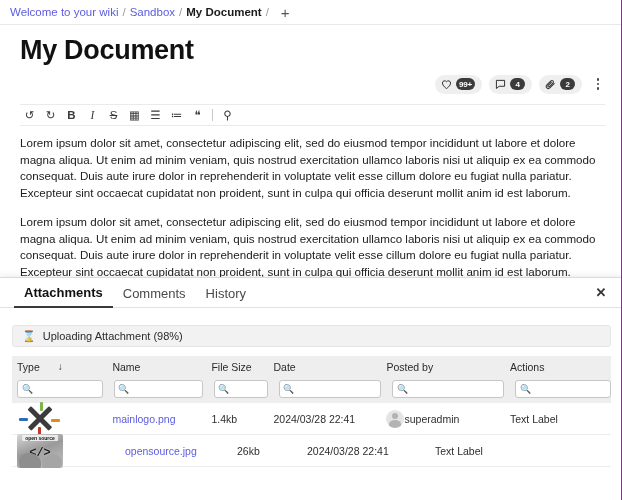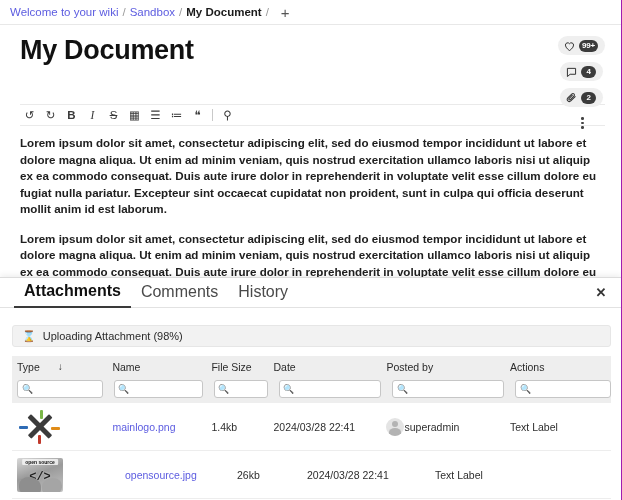--- a/index.html
+++ b/index.html
@@ -59,21 +59,21 @@
   }
   .meta-text { font-size: 10.5px; color: #8a8a8a; white-space: nowrap; }
   .info-dot {
     width: 12px; height: 12px; border-radius: 50%;
     background: #2d2d2d; color: #fff; font-size: 8px;
     display: flex; align-items: center; justify-content: center;
     margin-left: 5px; font-weight: bold; font-style: italic;
     font-family: "Liberation Serif", serif; cursor: pointer;
   }
   .meta-right {
-    margin-left: auto; display: flex; align-items: center; gap: 7px; flex-direction: column;
+    margin-left: auto; display: flex; align-items: center; gap: 7px;
   }
   .pill {
     display: flex; align-items: center; gap: 4px;
     background: #efefef; border-radius: 11px;
     padding: 2px 7px 2px 6px; height: 19px; cursor: pointer;
   }
   .pill svg { display: block; }
   .pill-count {
     background: #3b3b3b; color: #ffffff;
     border-radius: 8px; font-size: 8px; font-weight: bold;
@@ -99,21 +99,21 @@
   }
   .tb-btn {
     width: 19px; height: 18px;
     display: flex; align-items: center; justify-content: center;
     color: #3a3a3a; font-size: 11.5px; cursor: pointer;
     border-radius: 2px;
   }
   .tb-sep { width: 1px; height: 12px; background: #c9c9c9; margin: 0 3px; }
 
   
-  .doc-body { padding: 9px 24px 0 20px; font-weight: bold; }
+  .doc-body { padding: 9px 24px 0 20px; }
   .doc-body p {
     font-size: 11.6px; line-height: 16.5px;
     color: #202020; margin: 0 0 13px 0;
     text-align: left;
   }
 
   
   .panel {
     position: absolute; left: 0; right: 0; bottom: 0;
     height: 223px;
@@ -121,21 +121,21 @@
     border-top: 1px solid #dcdcdc;
     box-shadow: 0 -2px 6px rgba(0,0,0,0.07);
   }
   .panel-tabs {
     display: flex; align-items: flex-end;
     padding: 8px 0 0 14px;
     height: 30px; position: relative;
     border-bottom: 1px solid #e2e2e2;
   }
   .tab {
-    font-size: 16px; color: #4a4a4a; padding: 0 10px 6px 10px;
+    font-size: 13px; color: #4a4a4a; padding: 0 10px 6px 10px;
     cursor: pointer; white-space: nowrap;
   }
   .tab.active {
     color: #111111; font-weight: bold;
     border-bottom: 2px solid #3a3a3a; margin-bottom: -1px;
   }
   .panel-close {
     position: absolute; right: 12px; top: 6px;
     width: 16px; height: 16px; cursor: pointer;
     display: flex; align-items: center; justify-content: center;
@@ -173,21 +173,21 @@
   .filter-cell { padding-left: 5px; }
   .filter-input {
     height: 18px; width: 100%;
     border: 1px solid #c6c6c6; border-radius: 3px;
     background: #ffffff;
     display: flex; align-items: center; padding-left: 4px;
   }
   .filter-input span { color: #777; font-size: 9px; }
   .tr {
     display: flex; 
-    height: 48px; border-bottom: 1px solid #ededed;
+    height: 32px; border-bottom: 1px solid #ededed;
     font-size: 10.5px; color: #2e2e2e;
   }
   .tr > div { padding-left: 5px; display: flex; align-items: center; }
   .c-type  { width: 108px; }
   .c-name  { width: 112px; }
   .c-size  { width: 70px; }
   .c-date  { width: 128px; }
   .c-post  { width: 140px; }
   .c-act   { width: 120px; }
   .file-link { color: #5c5ce0; cursor: pointer; }

